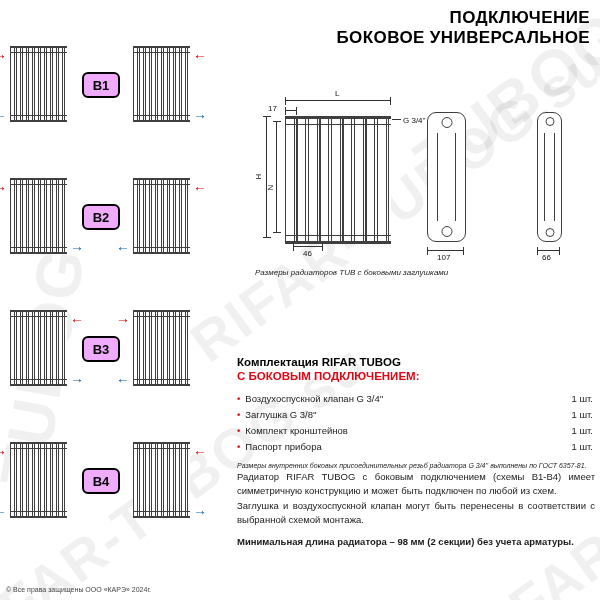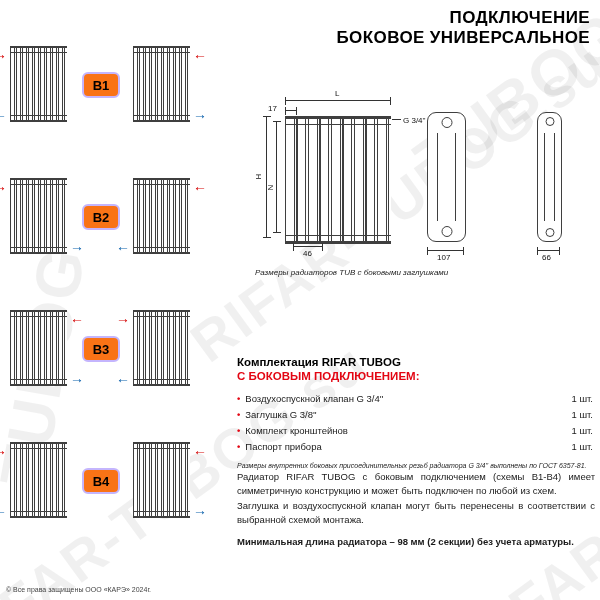--- a/index.html
+++ b/index.html
@@ -35,21 +35,21 @@
   }
   .radiator::before{content:"";position:absolute;left:0;right:0;top:4px;border-top:1px solid #3f3f3f;}
   .radiator::after{content:"";position:absolute;left:0;right:0;bottom:4px;border-top:1px solid #3f3f3f;}
   .flow-arrow{position:absolute;font-weight:bold;font-size:14px;line-height:12px;}
   .flow-arrow.left{left:-17px;}
   .flow-arrow.right{right:-17px;}
   .flow-arrow.top{top:0;}
   .flow-arrow.bottom{bottom:0;}
   .scheme-label{
     margin:26px 13px 0 15px;width:34px;height:22px;flex:0 0 auto;
-    border:2px solid #c4b5fd;border-radius:6px;background:#f97316;
+    border:2px solid #000000;border-radius:6px;background:#f0abfc;
     display:flex;align-items:center;justify-content:center;
     font-weight:bold;font-size:13px;color:#000;
   }
 
   
   #drawing{position:absolute;left:255px;top:88px;width:340px;height:205px;z-index:1;}
   .front{position:absolute;left:30px;top:28px;width:106px;height:122px;
     background:repeating-linear-gradient(90deg,#3f3f3f 0 1px,#ffffff 1px 9px,#3f3f3f 9px 10px,#fdfdfd 10px 11.5px);
     border-top:3px solid #3f3f3f;border-bottom:3px solid #3f3f3f;}
   .front::before{content:"";position:absolute;left:0;right:0;top:5px;border-top:1px solid #3f3f3f;}

